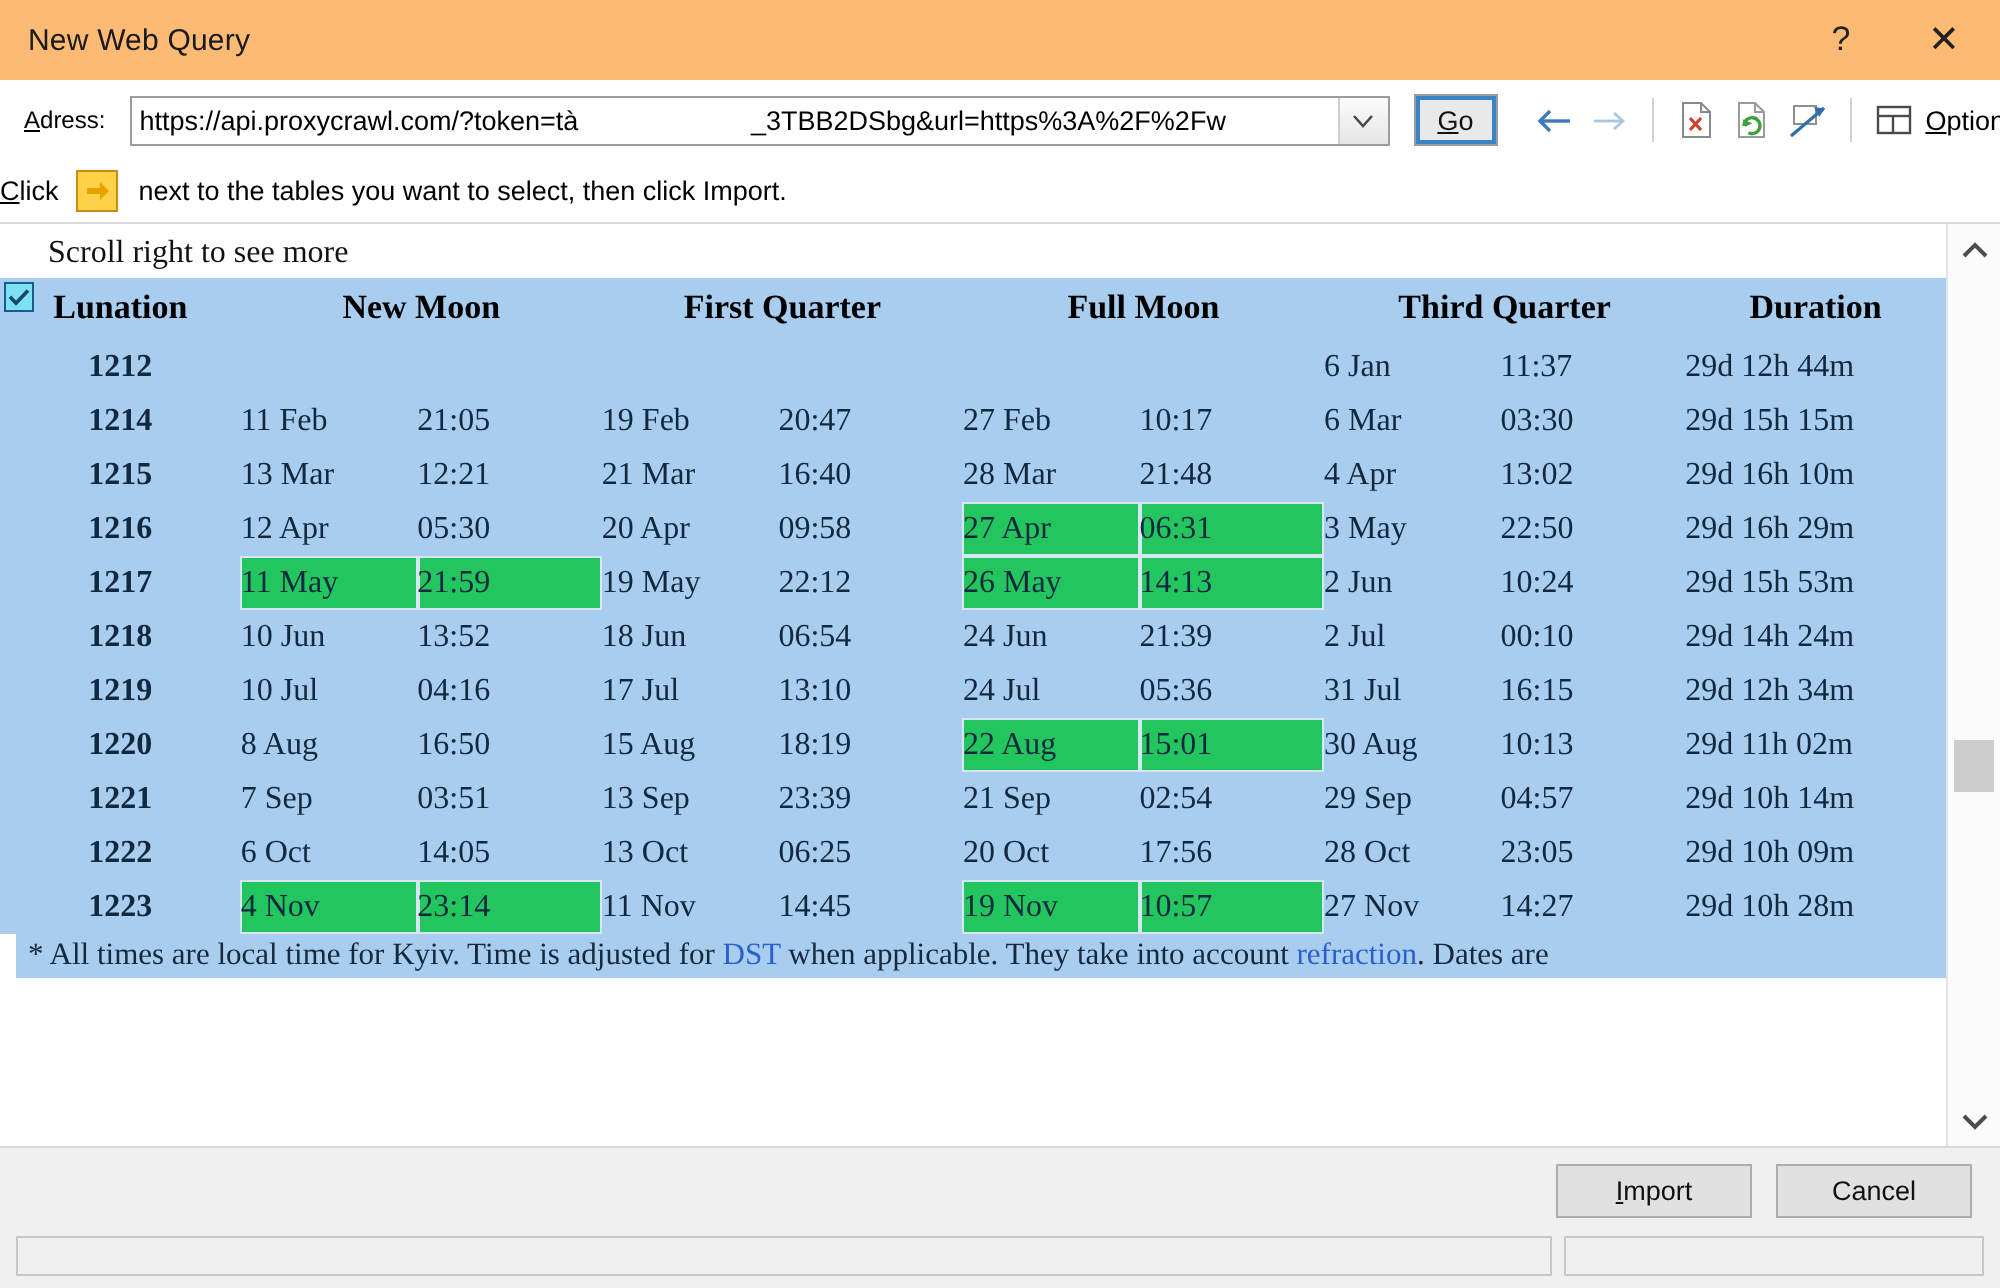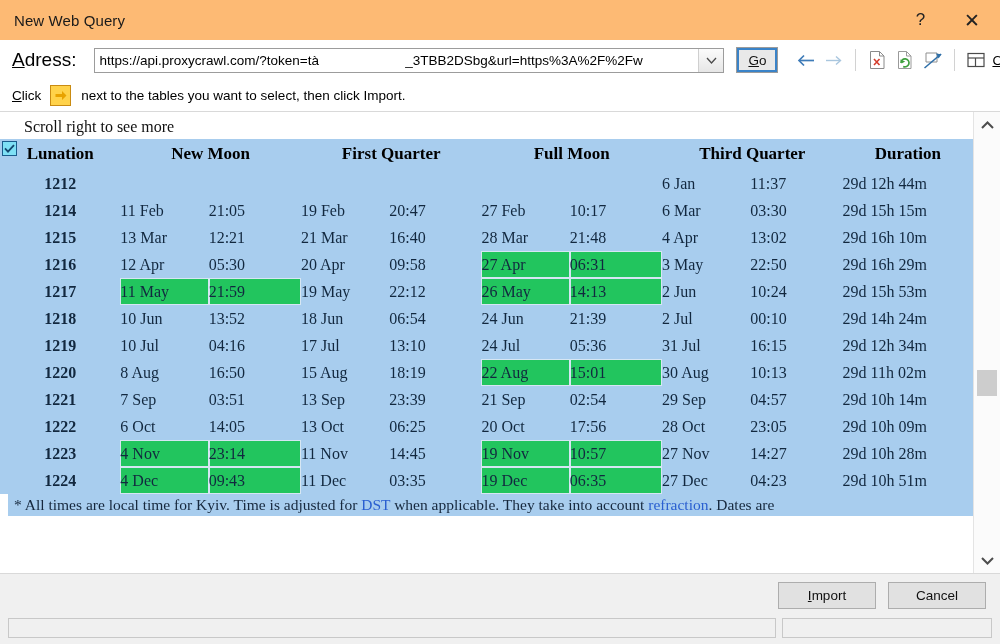--- a/index.html
+++ b/index.html
@@ -66,22 +66,22 @@
   .toolbar {
     height: 40px;
     background: #ffffff;
     display: flex;
     align-items: center;
     padding: 0 8px 0 12px;
     flex: 0 0 auto;
     box-sizing: border-box;
   }
   .addr-label {
-    font-size: 19px;
-    margin-right: 18px;
+    font-size: 12px;
+    margin-right: 12px;
     white-space: nowrap;
   }
   .addr-label u { text-decoration: underline; }
 
   .combo {
     display: flex;
     align-items: stretch;
     height: 25px;
     border: 1px solid #9c9c9c;
     background: #ffffff;
@@ -154,21 +154,20 @@
     white-space: nowrap;
   }
   .opts-btn u { text-decoration: underline; }
 
   
   .instruction {
     height: 30px;
     background: #ffffff;
     display: flex;
     align-items: center;
-    padding-left: 12px;
     font-size: 13.5px;
     flex: 0 0 auto;
     border-bottom: 1px solid #ffffff;
   }
   .instr-arrow-box {
     width: 19px;
     height: 19px;
     background: #ffd24a;
     border: 1px solid #c98b12;
     margin: 0 10px 0 9px;
@@ -625,32 +624,20 @@
                 <td class="d hi">4 Nov</td>
                 <td class="t hi">23:14</td>
                 <td class="d">11 Nov</td>
                 <td class="t">14:45</td>
                 <td class="d hi">19 Nov</td>
                 <td class="t hi">10:57</td>
                 <td class="d">27 Nov</td>
                 <td class="t">14:27</td>
                 <td class="dur">29d 10h 28m</td>
               </tr>
-              <tr>
-                <td class="lun">1224</td>
-                <td class="d hi">4 Dec</td>
-                <td class="t hi">09:43</td>
-                <td class="d">11 Dec</td>
-                <td class="t">03:35</td>
-                <td class="d hi">19 Dec</td>
-                <td class="t hi">06:35</td>
-                <td class="d">27 Dec</td>
-                <td class="t">04:23</td>
-                <td class="dur">29d 10h 51m</td>
-              </tr>
             </tbody>
         </table>
       </div>
 
       <div class="footnote"><span>* All times are local time for Kyiv. Time is adjusted for </span><a href="#">DST</a><span> when applicable. They take into account </span><a href="#">refraction</a><span>. Dates are</span></div>
     </div>
 
     <div class="vscroll">
       <div class="vs-btn">
         <svg width="13" height="9" viewBox="0 0 13 9">

